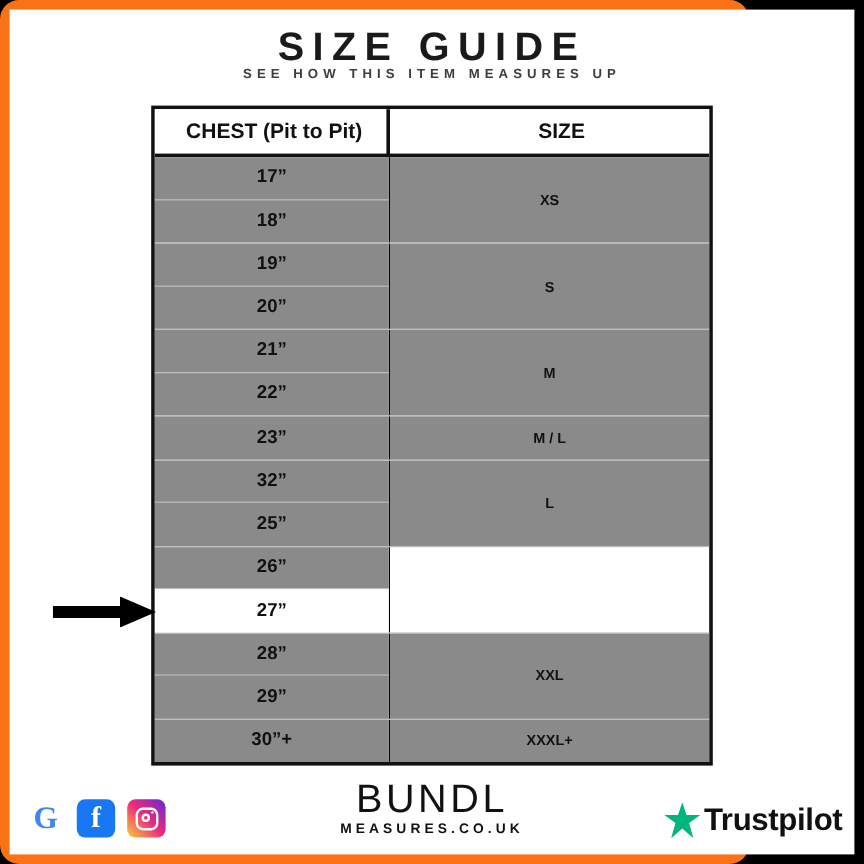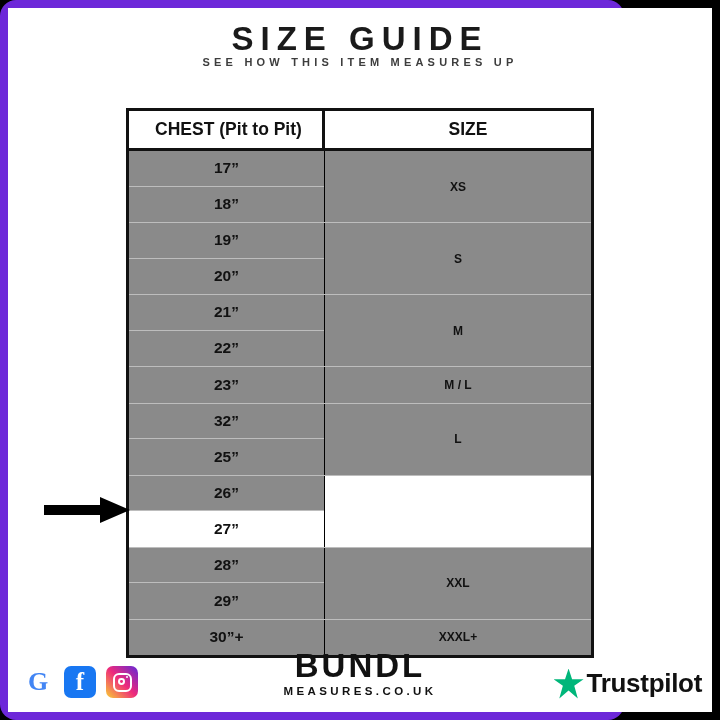--- a/index.html
+++ b/index.html
@@ -11,21 +11,21 @@
     height: 720px;
     background: #000000;
     font-family: "Liberation Sans", sans-serif;
     overflow: hidden;
   }
   #page {
     position: absolute;
     left: 0; top: 0;
     width: 624px;
     height: 720px;
-    background: #6d28d9;
+    background: #f97316;
     box-sizing: border-box;
     border-radius: 16px;
   }
   #card {
     position: absolute;
     left: 8px;
     top: 8px;
     width: 704px;
     height: 704px;
     background: #ffffff;
@@ -57,21 +57,20 @@
   }
   
   #table {
     position: absolute;
     left: 118px;
     top: 80px;
     width: 468px;
     border: 3px solid #111111;
     box-sizing: border-box;
     background: #ffffff;
-    margin-top: 20px;
   }
   .row {
     display: flex;
     width: 100%;
     box-sizing: border-box;
   }
   .cell {
     box-sizing: border-box;
     display: flex;
     align-items: center;
@@ -198,21 +197,21 @@
   }
   #brand {
     position: absolute;
     left: 0;
     top: 640px;
     width: 704px;
     text-align: center;
   }
   #brand .bname {
     font-size: 33px;
-    font-weight: bold;
+    font-weight: normal;
     letter-spacing: 3px;
     color: #111111;
     line-height: 36px;
   }
   #brand .bsub {
     font-size: 11.5px;
     font-weight: bold;
     letter-spacing: 3.4px;
     color: #111111;
     margin-top: 1px;

